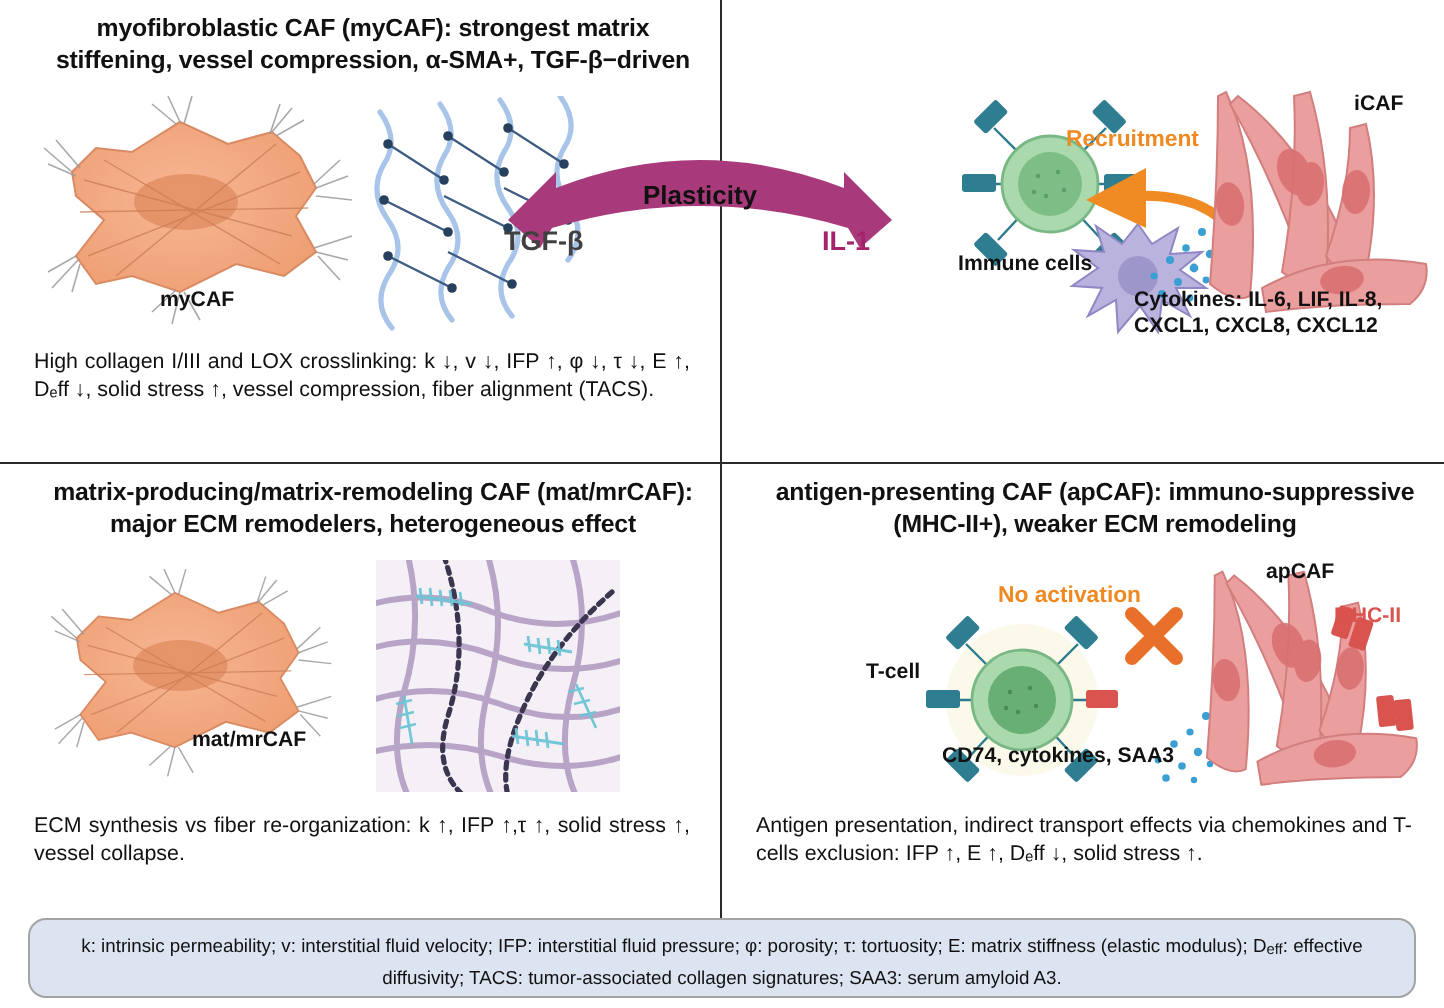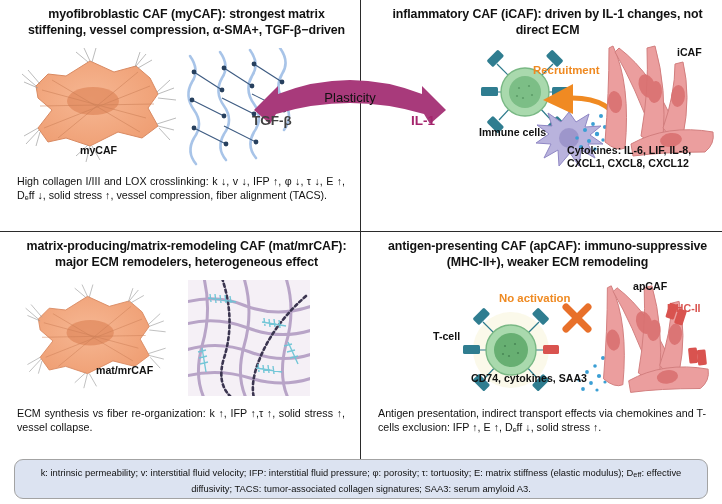--- a/index.html
+++ b/index.html
@@ -48,21 +48,21 @@
     text-align:center;
     padding:6px 20px 0 20px;
     color:#111;
   }
   .legend .sub{font-size:7.4px;vertical-align:-1px;}
 
   
   .plast{position:absolute;left:244px;top:80px;width:212px;height:96px;z-index:9;}
   .plast-label{
     position:absolute;left:0;top:10px;width:212px;text-align:center;
-    font-weight:normal;font-size:13px;color:#111;z-index:3;
+    font-weight:bold;font-size:13px;color:#111;z-index:3;
   }
   .stiff-box{
     position:absolute;left:48px;top:47px;width:110px;height:44px;
     background:#a83a7b;
     display:flex;flex-direction:column;align-items:center;justify-content:center;
     color:#111;font-weight:bold;font-size:11.6px;line-height:14px;text-align:center;
     z-index:3;
   }
   .tgfb{
     position:absolute;left:8px;top:33px;
@@ -166,21 +166,20 @@
               <circle cx="78" cy="16" r="2.4"></circle>
             <circle cx="48" cy="20" r="2.4"></circle>
           </g>
         </svg>
       </div>
 
       <div class="panel-body" style="height:58px;">High collagen I/III and LOX crosslinking: k ↓, v ↓, IFP ↑, φ ↓, τ ↓, E ↑, Dₑff ↓, solid stress ↑, vessel compression, fiber alignment (TACS).</div>
     </div>
 
     <div class="panel p-tr">
-      <div class="panel-title">inflammatory CAF (iCAF): driven by IL-1 changes, not direct ECM</div>
 
       <div class="panel-art" style="top:40px;height:135px;">
 
         <svg class="art-svg" style="left:118px;top:6px;" width="92" height="92" viewBox="0 0 92 92">
           <g stroke="#2e7b8c" stroke-width="1.2" fill="none">
             <path d="M46 46 L18 18"></path>
               <path d="M46 46 L74 18"></path>
               <path d="M46 46 L12 46"></path>
             <path d="M46 46 L80 46"></path>
               <path d="M46 46 L20 74"></path>

